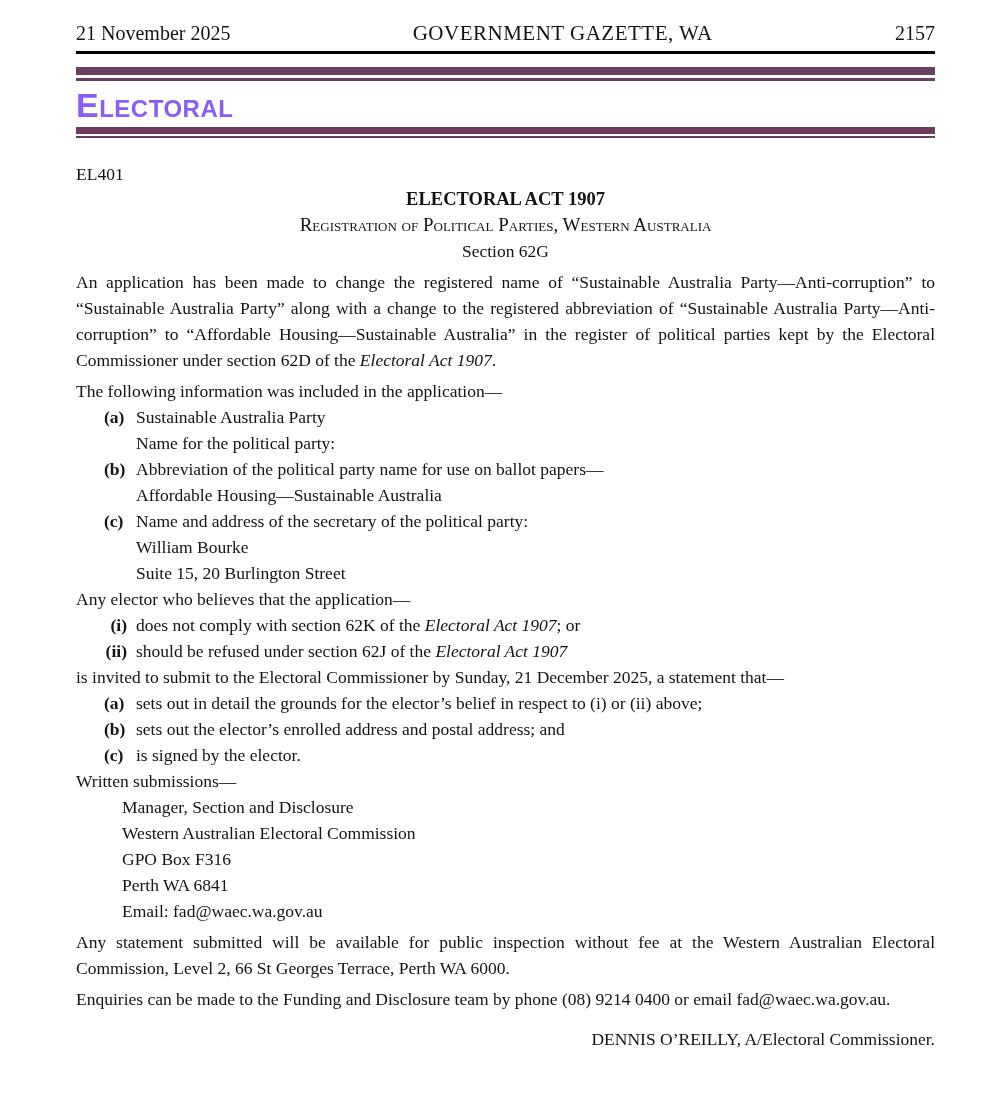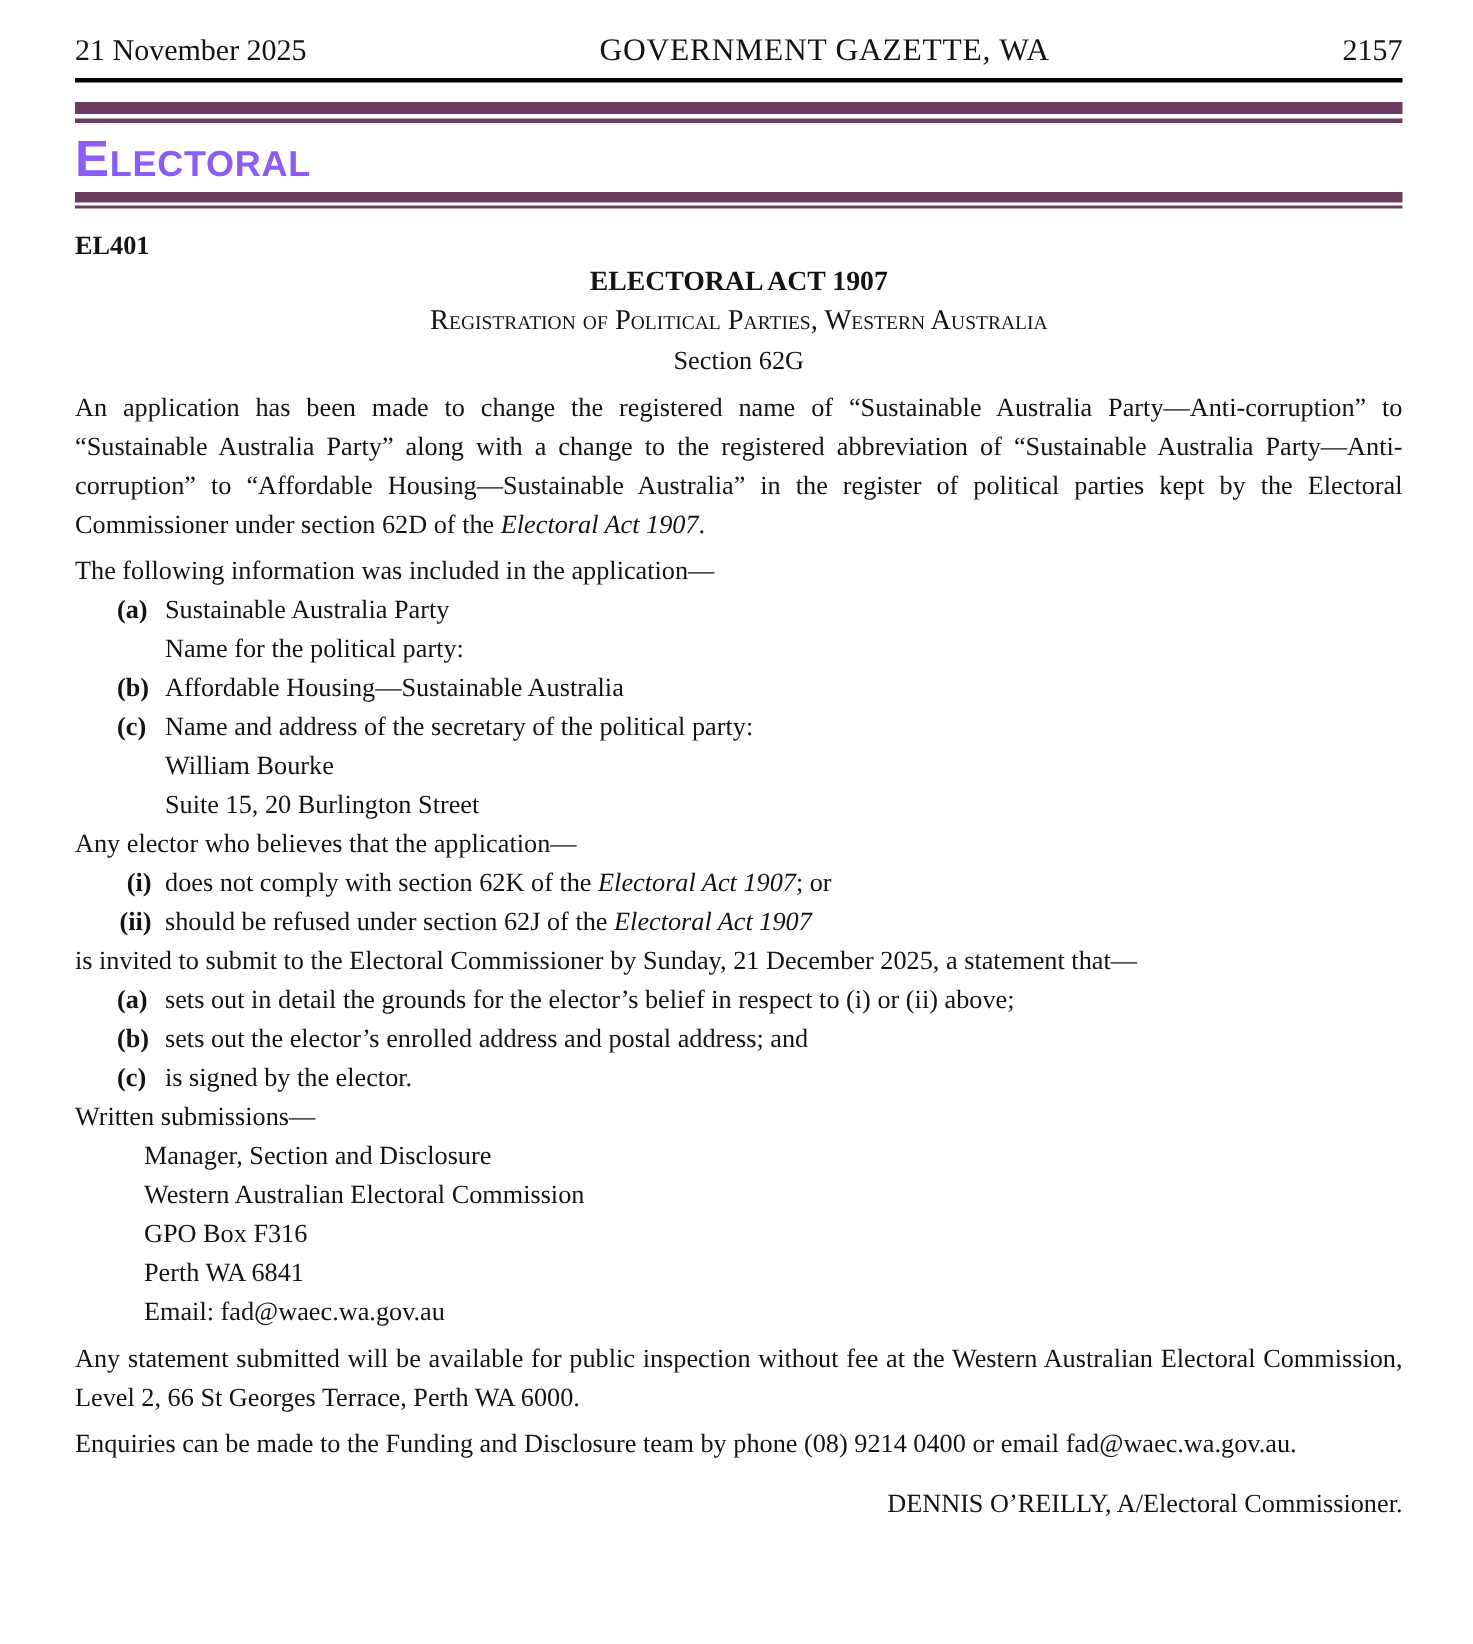--- a/index.html
+++ b/index.html
@@ -4,21 +4,21 @@
 <style>
   html, body {
     margin: 0;
     padding: 0;
     background: #ffffff;
   }
   .page {
     width: 982px;
     height: 1096px;
     box-sizing: border-box;
-    padding: 20px 47px 10px 50px;
+    padding: 20px 47px 10px 76px;
     font-family: "Liberation Serif", serif;
     color: #131313;
     font-size: 17.5px;
     line-height: 26px;
     overflow: hidden;
   }
   
   .running-header {
     display: flex;
     justify-content: space-between;
@@ -44,22 +44,22 @@
     font-family: "Liberation Sans", sans-serif;
     font-weight: 700;
     font-variant: small-caps;
     font-size: 34px;
     line-height: 36px;
     color: #8b5cf6;
     letter-spacing: 0.5px;
   }
   
   .notice-id {
-    font-weight: 700;
-    margin-top: 12px;
+    font-weight: 400;
+    margin-top: 24px;
     line-height: 24px;
   }
   .c-head { text-align: center; }
   .act-title { font-weight: 700; font-size: 18.5px; }
   .subject  { font-variant: small-caps; font-size: 19px; }
   .notice-type, .section-ref { font-size: 17.5px; }
 
   p.body-par { margin: 5px 0; }
   p.just { text-align: justify; }
   p.lead { margin: 0 0 0 0; }
@@ -122,20 +122,21 @@
   <div class="li">
     <span class="lbl">(a)</span>
     <div class="li-body">
       <div>Sustainable Australia Party</div>
       <div>Name for the political party:</div>
     </div>
   </div>
   <div class="li">
     <span class="lbl">(b)</span>
     <div class="li-body">
+      <div>Abbreviation of the political party name for use on ballot papers—</div>
       <div>Affordable Housing—Sustainable Australia</div>
     </div>
   </div>
   <div class="li">
     <span class="lbl">(c)</span>
     <div class="li-body">
       <div>Name and address of the secretary of the political party:</div>
       <div>William Bourke</div>
       <div>Suite 15, 20 Burlington Street</div>
     </div>

